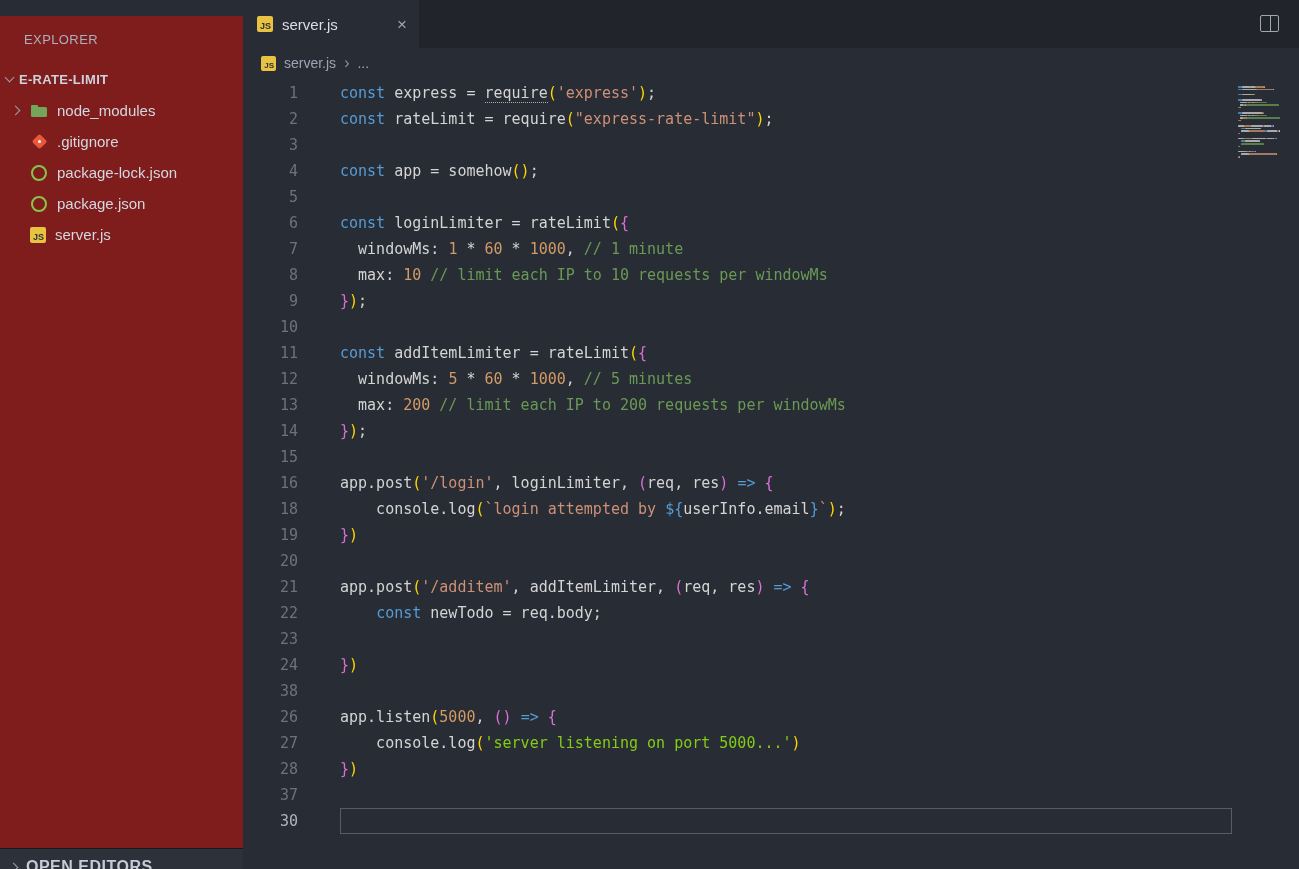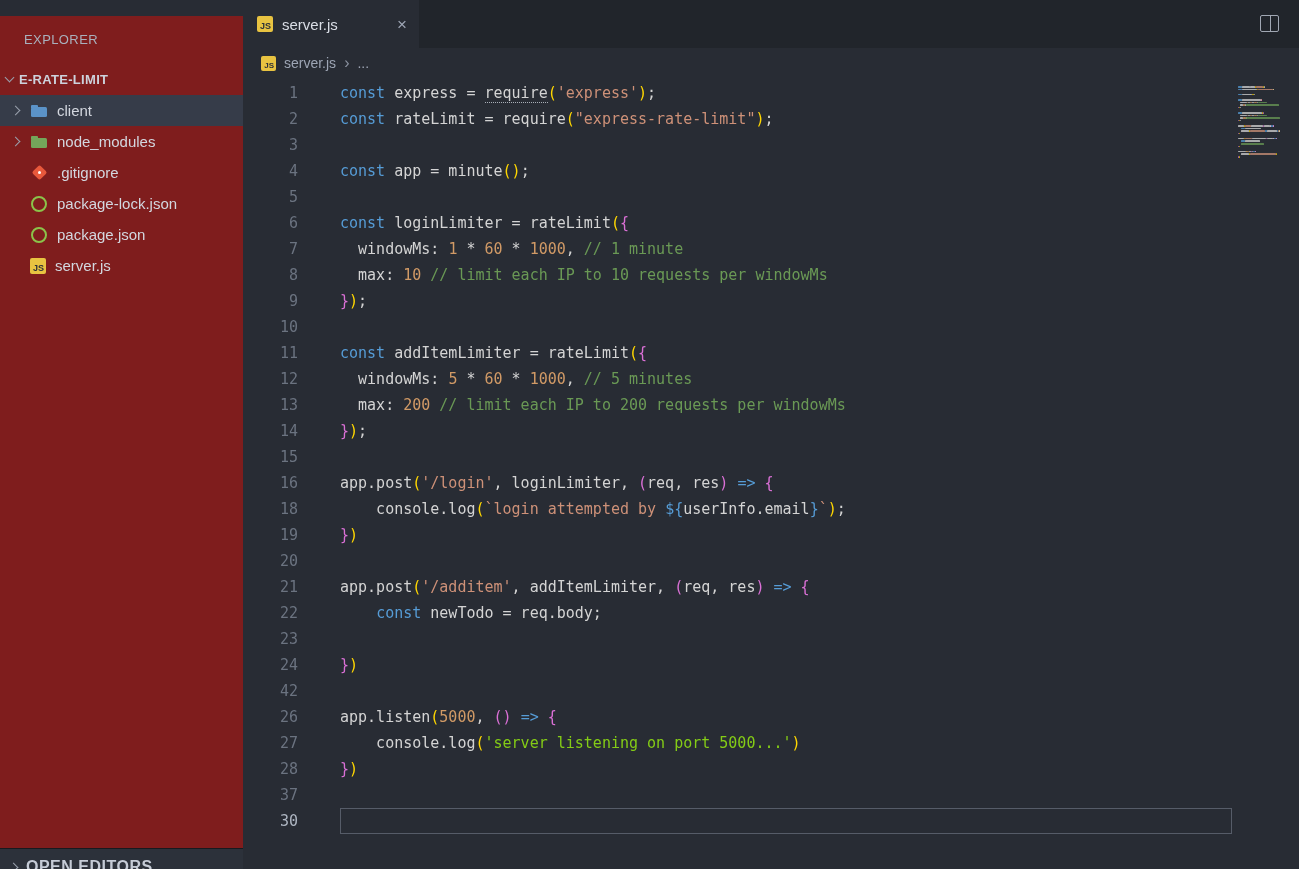--- a/index.html
+++ b/index.html
@@ -72,25 +72,20 @@
 
 <div class="app">
 
   <aside class="sidebar">
     <div class="explorer-title">EXPLORER</div>
     <div class="section-header">
       <span class="chev down"></span>
       <span class="section-label">E-RATE-LIMIT</span>
     </div>
     <div class="file-tree">
-        <div class="tree-row selected">
-          <span class="chev right"></span>
-          <span class="ficon folder-client"></span>
-          <span class="tree-label">client</span>
-        </div>
         <div class="tree-row">
           <span class="chev right"></span>
           <span class="ficon folder-node"></span>
           <span class="tree-label">node_modules</span>
         </div>
         <div class="tree-row">
           <span class="chev-spacer"></span>
           <span class="ficon git"></span>
           <span class="tree-label">.gitignore</span>
         </div>
@@ -131,41 +126,41 @@
       <span>server.js</span>
       <span class="crumb-sep">›</span>
       <span>...</span>
     </div>
 
     <div class="code-area">
       <div>
           <div class="code-row"><span class="gutter">1</span><span class="code-text"><span style="color: rgb(86, 156, 214);">const</span><span style="color: rgb(212, 212, 212);"> express = </span><span class="udot" style="color: rgb(212, 212, 212);">require</span><span style="color: rgb(255, 215, 0);">(</span><span style="color: rgb(206, 145, 120);">'express'</span><span style="color: rgb(255, 215, 0);">)</span><span style="color: rgb(212, 212, 212);">;</span></span></div>
           <div class="code-row"><span class="gutter">2</span><span class="code-text"><span style="color: rgb(86, 156, 214);">const</span><span style="color: rgb(212, 212, 212);"> rateLimit = require</span><span style="color: rgb(255, 215, 0);">(</span><span style="color: rgb(206, 145, 120);">"express-rate-limit"</span><span style="color: rgb(255, 215, 0);">)</span><span style="color: rgb(212, 212, 212);">;</span></span></div>
           <div class="code-row"><span class="gutter">3</span><span class="code-text"></span></div>
-          <div class="code-row"><span class="gutter">4</span><span class="code-text"><span style="color: rgb(86, 156, 214);">const</span><span style="color: rgb(212, 212, 212);"> app = minute</span><span style="color: rgb(255, 215, 0);">()</span><span style="color: rgb(212, 212, 212);">;</span></span></div>
+          <div class="code-row"><span class="gutter">4</span><span class="code-text"><span style="color: rgb(86, 156, 214);">const</span><span style="color: rgb(212, 212, 212);"> app = somehow</span><span style="color: rgb(255, 215, 0);">()</span><span style="color: rgb(212, 212, 212);">;</span></span></div>
           <div class="code-row"><span class="gutter">5</span><span class="code-text"></span></div>
           <div class="code-row"><span class="gutter">6</span><span class="code-text"><span style="color: rgb(86, 156, 214);">const</span><span style="color: rgb(212, 212, 212);"> loginLimiter = rateLimit</span><span style="color: rgb(255, 215, 0);">(</span><span style="color: rgb(218, 112, 214);">{</span></span></div>
           <div class="code-row"><span class="gutter">7</span><span class="code-text"><span style="color: rgb(212, 212, 212);">  windowMs: </span><span style="color: rgb(209, 154, 102);">1</span><span style="color: rgb(212, 212, 212);"> * </span><span style="color: rgb(209, 154, 102);">60</span><span style="color: rgb(212, 212, 212);"> * </span><span style="color: rgb(209, 154, 102);">1000</span><span style="color: rgb(212, 212, 212);">, </span><span style="color: rgb(106, 153, 85);">// 1 minute</span></span></div>
           <div class="code-row"><span class="gutter">8</span><span class="code-text"><span style="color: rgb(212, 212, 212);">  max: </span><span style="color: rgb(209, 154, 102);">10</span><span style="color: rgb(212, 212, 212);"> </span><span style="color: rgb(106, 153, 85);">// limit each IP to 10 requests per windowMs</span></span></div>
           <div class="code-row"><span class="gutter">9</span><span class="code-text"><span style="color: rgb(218, 112, 214);">}</span><span style="color: rgb(255, 215, 0);">)</span><span style="color: rgb(212, 212, 212);">;</span></span></div>
           <div class="code-row"><span class="gutter">10</span><span class="code-text"></span></div>
           <div class="code-row"><span class="gutter">11</span><span class="code-text"><span style="color: rgb(86, 156, 214);">const</span><span style="color: rgb(212, 212, 212);"> addItemLimiter = rateLimit</span><span style="color: rgb(255, 215, 0);">(</span><span style="color: rgb(218, 112, 214);">{</span></span></div>
           <div class="code-row"><span class="gutter">12</span><span class="code-text"><span style="color: rgb(212, 212, 212);">  windowMs: </span><span style="color: rgb(209, 154, 102);">5</span><span style="color: rgb(212, 212, 212);"> * </span><span style="color: rgb(209, 154, 102);">60</span><span style="color: rgb(212, 212, 212);"> * </span><span style="color: rgb(209, 154, 102);">1000</span><span style="color: rgb(212, 212, 212);">, </span><span style="color: rgb(106, 153, 85);">// 5 minutes</span></span></div>
           <div class="code-row"><span class="gutter">13</span><span class="code-text"><span style="color: rgb(212, 212, 212);">  max: </span><span style="color: rgb(209, 154, 102);">200</span><span style="color: rgb(212, 212, 212);"> </span><span style="color: rgb(106, 153, 85);">// limit each IP to 200 requests per windowMs</span></span></div>
           <div class="code-row"><span class="gutter">14</span><span class="code-text"><span style="color: rgb(218, 112, 214);">}</span><span style="color: rgb(255, 215, 0);">)</span><span style="color: rgb(212, 212, 212);">;</span></span></div>
           <div class="code-row"><span class="gutter">15</span><span class="code-text"></span></div>
           <div class="code-row"><span class="gutter">16</span><span class="code-text"><span style="color: rgb(212, 212, 212);">app.post</span><span style="color: rgb(255, 215, 0);">(</span><span style="color: rgb(206, 145, 120);">'/login'</span><span style="color: rgb(212, 212, 212);">, loginLimiter, </span><span style="color: rgb(218, 112, 214);">(</span><span style="color: rgb(212, 212, 212);">req, res</span><span style="color: rgb(218, 112, 214);">)</span><span style="color: rgb(212, 212, 212);"> </span><span style="color: rgb(86, 156, 214);">=&gt;</span><span style="color: rgb(212, 212, 212);"> </span><span style="color: rgb(218, 112, 214);">{</span></span></div>
           <div class="code-row"><span class="gutter">18</span><span class="code-text"><span style="color: rgb(212, 212, 212);">    console.log</span><span style="color: rgb(255, 215, 0);">(</span><span style="color: rgb(206, 145, 120);">`login attempted by </span><span style="color: rgb(86, 156, 214);">${</span><span style="color: rgb(212, 212, 212);">userInfo.email</span><span style="color: rgb(86, 156, 214);">}</span><span style="color: rgb(206, 145, 120);">`</span><span style="color: rgb(255, 215, 0);">)</span><span style="color: rgb(212, 212, 212);">;</span></span></div>
           <div class="code-row"><span class="gutter">19</span><span class="code-text"><span style="color: rgb(218, 112, 214);">}</span><span style="color: rgb(255, 215, 0);">)</span></span></div>
           <div class="code-row"><span class="gutter">20</span><span class="code-text"></span></div>
           <div class="code-row"><span class="gutter">21</span><span class="code-text"><span style="color: rgb(212, 212, 212);">app.post</span><span style="color: rgb(255, 215, 0);">(</span><span style="color: rgb(206, 145, 120);">'/additem'</span><span style="color: rgb(212, 212, 212);">, addItemLimiter, </span><span style="color: rgb(218, 112, 214);">(</span><span style="color: rgb(212, 212, 212);">req, res</span><span style="color: rgb(218, 112, 214);">)</span><span style="color: rgb(212, 212, 212);"> </span><span style="color: rgb(86, 156, 214);">=&gt;</span><span style="color: rgb(212, 212, 212);"> </span><span style="color: rgb(218, 112, 214);">{</span></span></div>
           <div class="code-row"><span class="gutter">22</span><span class="code-text"><span style="color: rgb(212, 212, 212);">    </span><span style="color: rgb(86, 156, 214);">const</span><span style="color: rgb(212, 212, 212);"> newTodo = req.body;</span></span></div>
           <div class="code-row"><span class="gutter">23</span><span class="code-text"><span style="color: rgb(212, 212, 212);">    </span></span></div>
           <div class="code-row"><span class="gutter">24</span><span class="code-text"><span style="color: rgb(218, 112, 214);">}</span><span style="color: rgb(255, 215, 0);">)</span></span></div>
-          <div class="code-row"><span class="gutter">42</span><span class="code-text"></span></div>
+          <div class="code-row"><span class="gutter">38</span><span class="code-text"></span></div>
           <div class="code-row"><span class="gutter">26</span><span class="code-text"><span style="color: rgb(212, 212, 212);">app.listen</span><span style="color: rgb(255, 215, 0);">(</span><span style="color: rgb(209, 154, 102);">5000</span><span style="color: rgb(212, 212, 212);">, </span><span style="color: rgb(218, 112, 214);">()</span><span style="color: rgb(212, 212, 212);"> </span><span style="color: rgb(86, 156, 214);">=&gt;</span><span style="color: rgb(212, 212, 212);"> </span><span style="color: rgb(218, 112, 214);">{</span></span></div>
           <div class="code-row"><span class="gutter">27</span><span class="code-text"><span style="color: rgb(212, 212, 212);">    console.log</span><span style="color: rgb(255, 215, 0);">(</span><span style="color: #84cc16;">'server listening on port 5000...'</span><span style="color: rgb(255, 215, 0);">)</span></span></div>
           <div class="code-row"><span class="gutter">28</span><span class="code-text"><span style="color: rgb(218, 112, 214);">}</span><span style="color: rgb(255, 215, 0);">)</span></span></div>
           <div class="code-row"><span class="gutter">37</span><span class="code-text"></span></div>
           <div class="code-row active"><span class="gutter">30</span><span class="code-text"></span><div class="cursor-box"></div></div>
         </div>
       <div class="minimap">
           <div class="mm-line">
             <span style="width: 3.75px; margin-left: 0px; background: rgb(86, 156, 214);"></span>
             <span style="width: 8.25px; margin-left: 0px; background: rgb(212, 212, 212);"></span>

